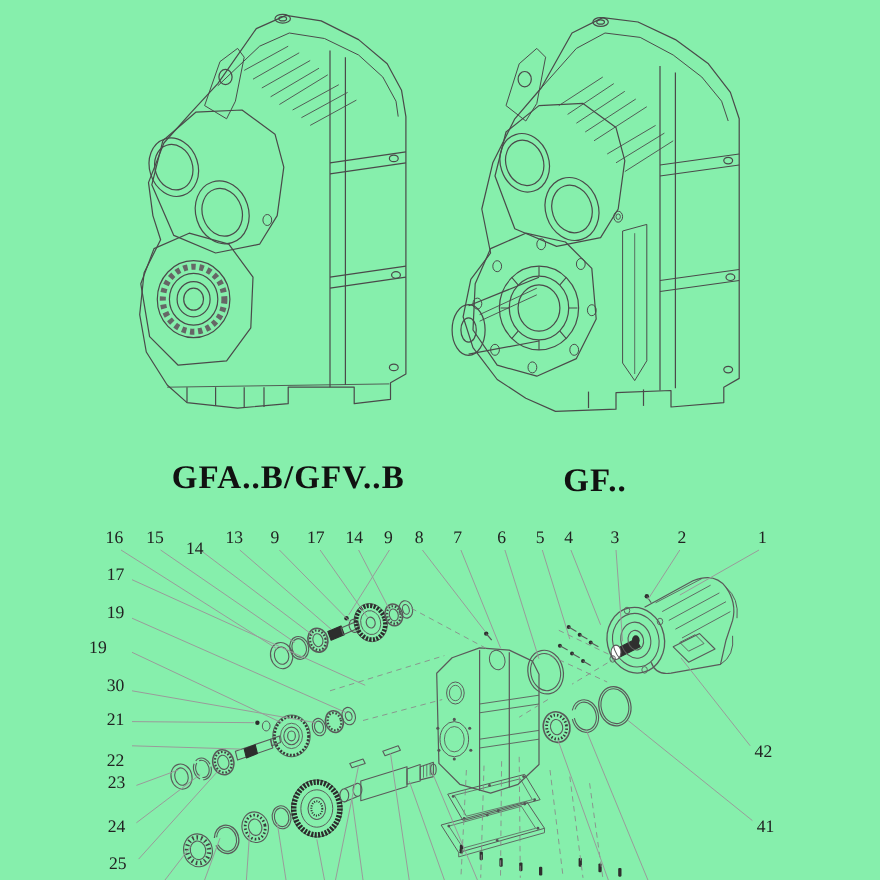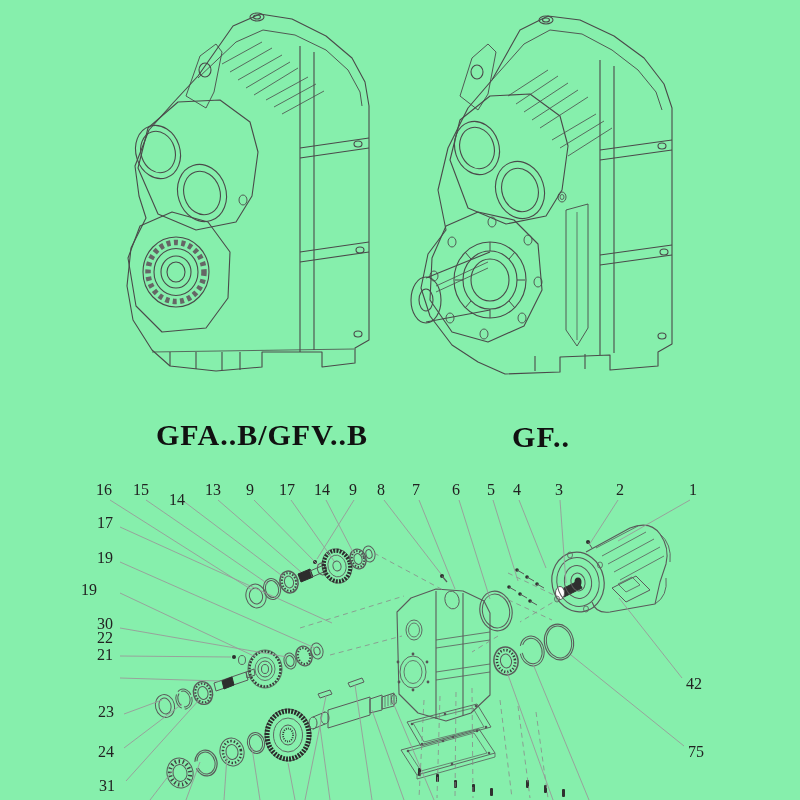--- a/index.html
+++ b/index.html
@@ -405,21 +405,21 @@
 <span class="callout" style="left:517px;top:490px">4</span>
 <span class="callout" style="left:559px;top:490px">3</span>
 <span class="callout" style="left:620px;top:490px">2</span>
 <span class="callout" style="left:693px;top:490px">1</span>
 
 <span class="callout" style="left:105px;top:523px">17</span>
 <span class="callout" style="left:105px;top:558px">19</span>
 <span class="callout" style="left:89px;top:590px">19</span>
 <span class="callout" style="left:105px;top:624px">30</span>
 <span class="callout" style="left:105px;top:655px">21</span>
-<span class="callout" style="left:105px;top:638px">22</span>
+<span class="callout" style="left:105px;top:692px">22</span>
 <span class="callout" style="left:106px;top:712px">23</span>
 <span class="callout" style="left:106px;top:752px">24</span>
-<span class="callout" style="left:107px;top:786px">31</span>
+<span class="callout" style="left:107px;top:786px">25</span>
 
 <span class="callout" style="left:694px;top:684px">42</span>
-<span class="callout" style="left:696px;top:752px">75</span>
+<span class="callout" style="left:696px;top:752px">41</span>
 
 </div>
 
 </body></html>

